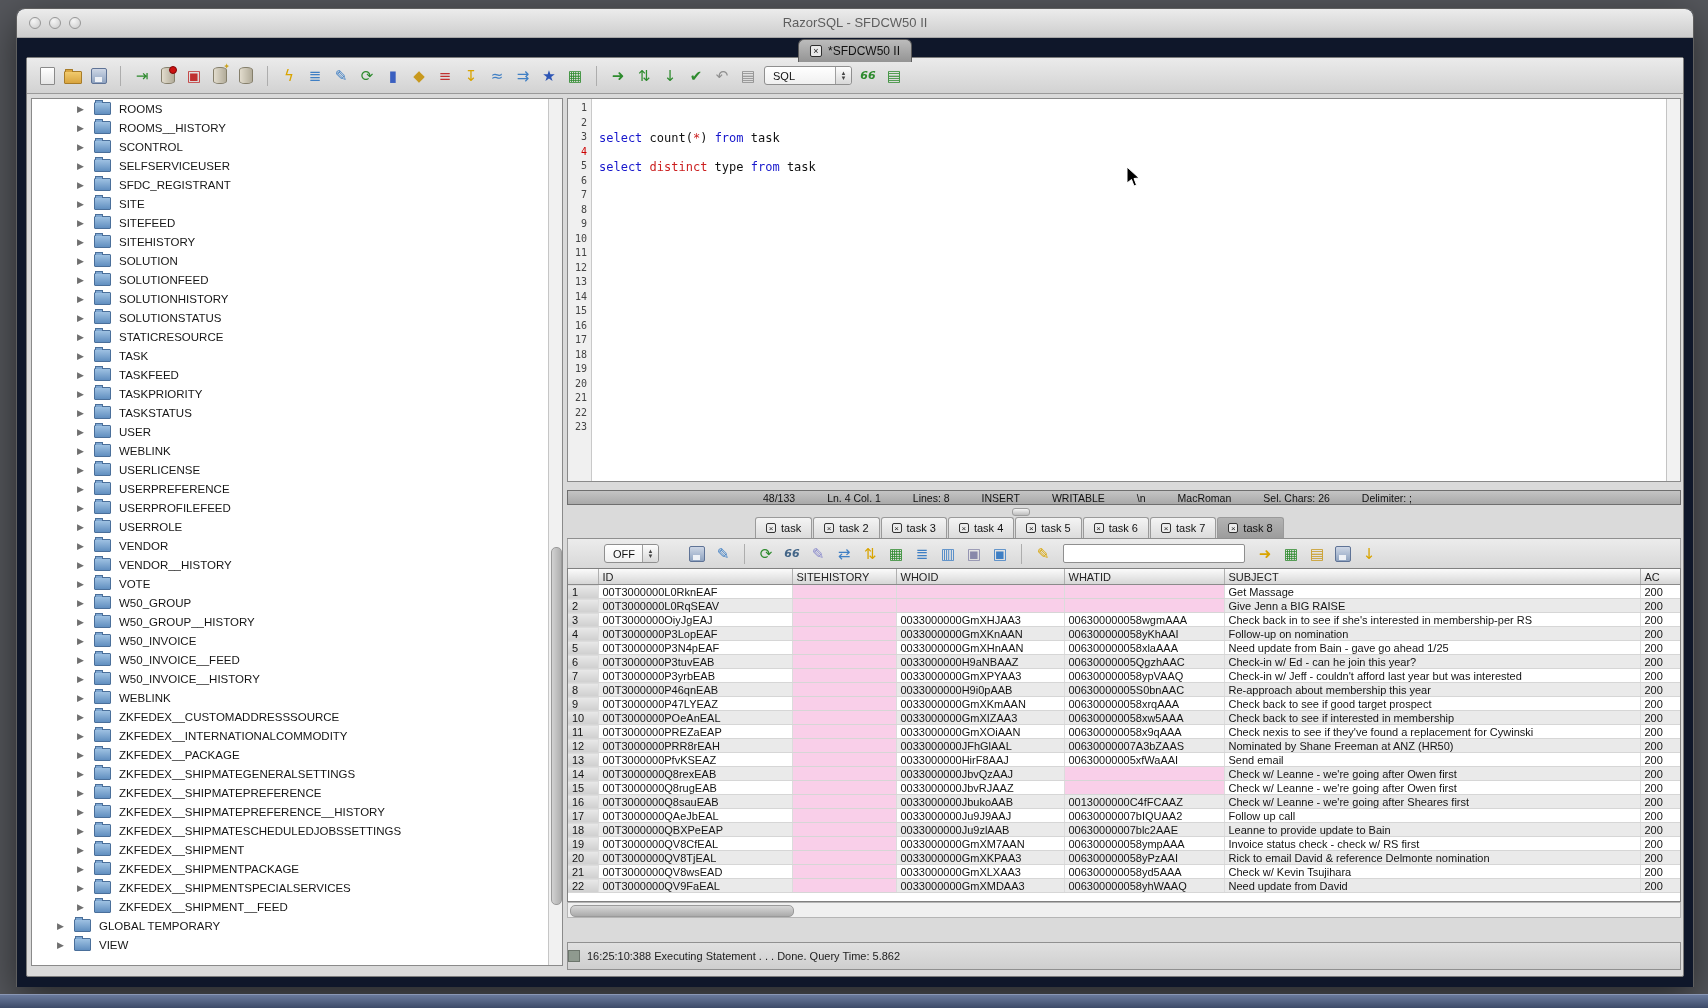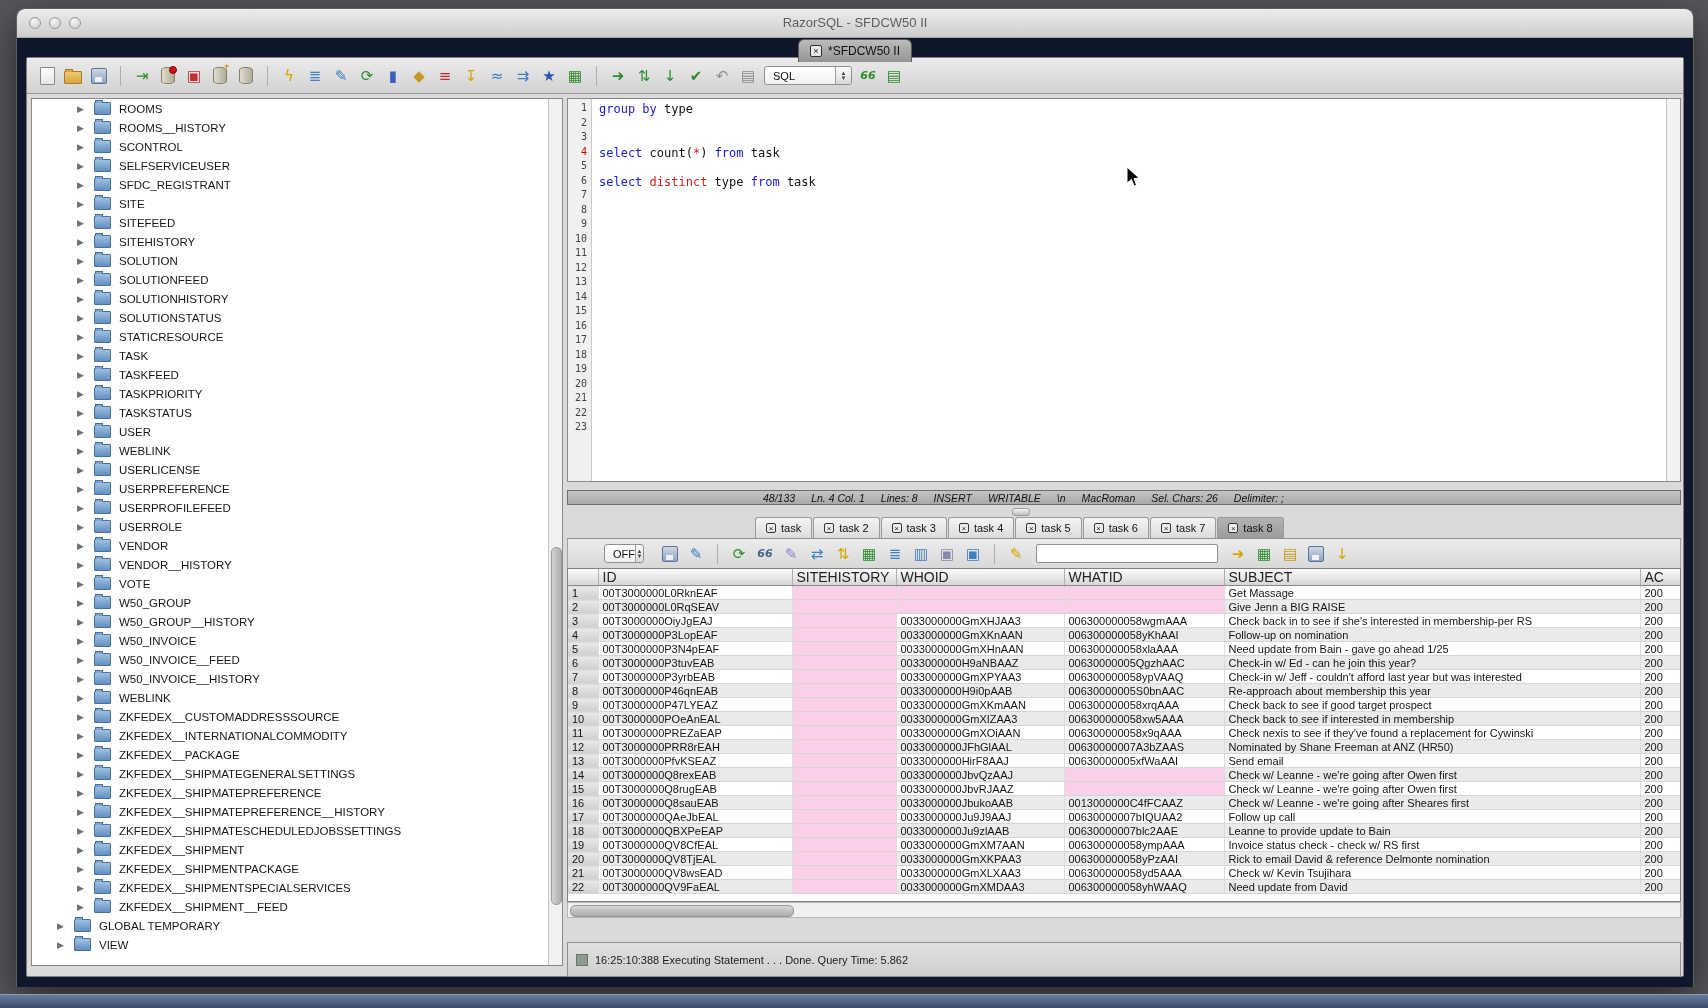--- a/index.html
+++ b/index.html
@@ -58,21 +58,21 @@
       border-radius:50%;background:#cc1111;border:1px solid #7e0808;}
   .shp-cyl.star::after{content:"✦";position:absolute;right:-4px;top:-6px;font-size:8px;color:#caa21d;}
 
   .combo{height:19px;background:linear-gradient(#ffffff,#f0f0f0);border:1px solid #8f8f8f;
       border-radius:3px;display:flex;align-items:center;font-size:11px;color:#111;
       padding-left:8px;justify-content:space-between;box-sizing:border-box;}
   .combo .stepper{display:flex;flex-direction:column;align-items:center;justify-content:center;
       font-size:6px;line-height:5px;color:#444;background:linear-gradient(#fdfdfd,#d8d8d8);
       border-left:1px solid #9f9f9f;height:100%;width:15px;border-radius:0 3px 3px 0;}
   .combo.sqlw{width:88px;}
-  .combo.offw{width:40px;margin-right:16px;}
+  .combo.offw{width:55px;margin-right:28px;}
 
   
   .tree{position:absolute;left:4px;top:40px;width:532px;height:868px;background:#ffffff;
       border:1px solid #8a8a8a;overflow:hidden;box-sizing:border-box;}
   .trow{height:19px;display:flex;align-items:center;font-size:11.5px;color:#161616;white-space:nowrap;}
   .trow.lv1{padding-left:45px;}
   .trow.lv0{padding-left:25px;}
   .tri{font-size:9px;color:#6f6f6f;width:10px;margin-right:7px;}
   .fold{width:15px;height:11px;background:linear-gradient(#9ec1e2,#618fc0);
       border:1px solid #4a6f9a;border-radius:1px;position:relative;margin-right:8px;flex:none;}
@@ -94,21 +94,21 @@
   .code{flex:1;padding:3px 0 0 7px;overflow:hidden;}
   .cline{height:14.5px;font-family:"DejaVu Sans Mono",monospace;font-size:12px;white-space:pre;color:#111;}
   .kw{color:#1717cc;}
   .red{color:#cc2020;}
   .seltext{background:#b9d7f3;}
   .evscroll{width:13px;background:#f2f2f2;border-left:1px solid #c4c4c4;}
 
   .estatus{position:absolute;left:540px;top:432px;width:1114px;height:15px;
       background:linear-gradient(#c4c4c4,#a9a9a9);border:1px solid #6e6e6e;box-sizing:border-box;
       display:flex;align-items:center;padding-left:195px;font-size:10.5px;color:#111;}
-  .estatus span{margin-right:16px;white-space:pre;font-style:italic;}
+  .estatus span{margin-right:32px;white-space:pre;}
   .dimple{position:absolute;left:985px;top:450px;width:16px;height:6px;border-radius:3px;
       background:linear-gradient(#f5f5f5,#bdbdbd);border:1px solid #9e9e9e;}
 
   
   .results{position:absolute;left:540px;top:458px;width:1114px;height:402px;}
   .rtabs{height:22px;display:flex;align-items:flex-end;padding-left:188px;border-bottom:1px solid #8f8f8f;}
   .rtab{height:20px;display:flex;align-items:center;gap:5px;padding:0 10px;font-size:11px;color:#111;
       background:linear-gradient(#f4f4f4,#dcdcdc);border:1px solid #9a9a9a;border-bottom:none;
       border-radius:3px 3px 0 0;margin-right:1px;}
   .rtab.sel{background:linear-gradient(#b3b3b3,#9c9c9c);}
@@ -116,37 +116,37 @@
       font-size:8px;line-height:9px;text-align:center;color:#222;box-sizing:border-box;}
   .rtoolbar{height:30px;background:linear-gradient(#ececec,#d8d8d8);border:1px solid #a2a2a2;border-top:none;
       display:flex;align-items:center;padding-left:36px;box-sizing:border-box;}
   .search{width:172px;height:17px;border:1px solid #8f8f8f;border-radius:2px;background:#fff;
       margin:0 10px;font-size:11px;padding:0 4px;}
   .gridwrap{position:absolute;left:0;right:0;top:52px;height:334px;background:#fff;
       border:1px solid #808080;overflow:hidden;box-sizing:border-box;}
   table.grid{border-collapse:collapse;table-layout:fixed;width:1114px;}
   table.grid th{height:15px;background:linear-gradient(#fbfbfb,#d6d6d6);
       border-right:1px solid #b0b0b0;border-bottom:1px solid #8a8a8a;
-      font-size:14px;font-weight:normal;color:#222;text-align:left;padding:0 4px;
+      font-size:11px;font-weight:normal;color:#222;text-align:left;padding:0 4px;
       white-space:nowrap;overflow:hidden;}
   table.grid td{height:13px;font-size:11px;color:#141414;padding:0 4px;
       border-right:1px solid #dcdcdc;border-bottom:1px solid #d6d6d6;
       white-space:nowrap;overflow:hidden;}
   table.grid tr:nth-child(even) td{background:#eaeaea;}
   td.rownum{background:linear-gradient(#e9e9e9,#cfcfcf) !important;border-right:1px solid #9a9a9a;
       font-size:10.5px;color:#333;}
   td.nullc{background:#f9cfe9 !important;}
   .hscroll{position:absolute;left:0;right:0;top:386px;height:16px;background:#f0f0f0;
       border:1px solid #b5b5b5;box-sizing:border-box;}
   .hscroll .thumb{position:absolute;left:2px;top:2px;width:222px;height:10px;
       background:linear-gradient(#d8d8d8,#ababab);border:1px solid #9a9a9a;border-radius:5px;}
 
-  .bstatus{position:absolute;left:540px;top:884px;width:1114px;height:35px;
+  .bstatus{position:absolute;left:540px;top:884px;width:1114px;height:28px;
       background:linear-gradient(#e0e0e0,#cfcfcf);border:1px solid #909090;box-sizing:border-box;
-      display:flex;align-items:center;gap:7px;padding-left:8px;font-size:11px;color:#1c1c1c;}
+      display:flex;align-items:center;gap:7px;font-size:11px;color:#1c1c1c;}
   .sq{width:10px;height:10px;background:#8f9a8f;border:1px solid #6c756c;}
 
   .cursor{position:absolute;left:1126px;top:166px;z-index:50;}
 </style>
 </head>
 <body>
 
 <div class="desktop">
   <div class="window">
 
@@ -476,21 +476,20 @@
             <div class="gnum">16</div>
             <div class="gnum">17</div>
             <div class="gnum">18</div>
             <div class="gnum">19</div>
             <div class="gnum">20</div>
             <div class="gnum">21</div>
             <div class="gnum">22</div>
             <div class="gnum">23</div>
           </div>
         <div id="code" class="code">
-            <div class="cline"><span><span class="kw">group by</span><span> type</span></span></div>
             <div class="cline"></div>
             <div class="cline"></div>
             <div class="cline"><span><span class="kw">select</span><span> count(</span><span class="red">*</span><span>) </span><span class="kw">from</span><span> task</span></span></div>
             <div class="cline"></div>
             <div class="cline"><span><span class="kw">select</span><span> </span><span class="red">distinct</span><span> type </span><span class="kw">from</span><span> task</span></span></div>
             <div class="cline"></div>
             <div class="cline"></div>
             <div class="cline"></div>
             <div class="cline"></div>
             <div class="cline"></div>

